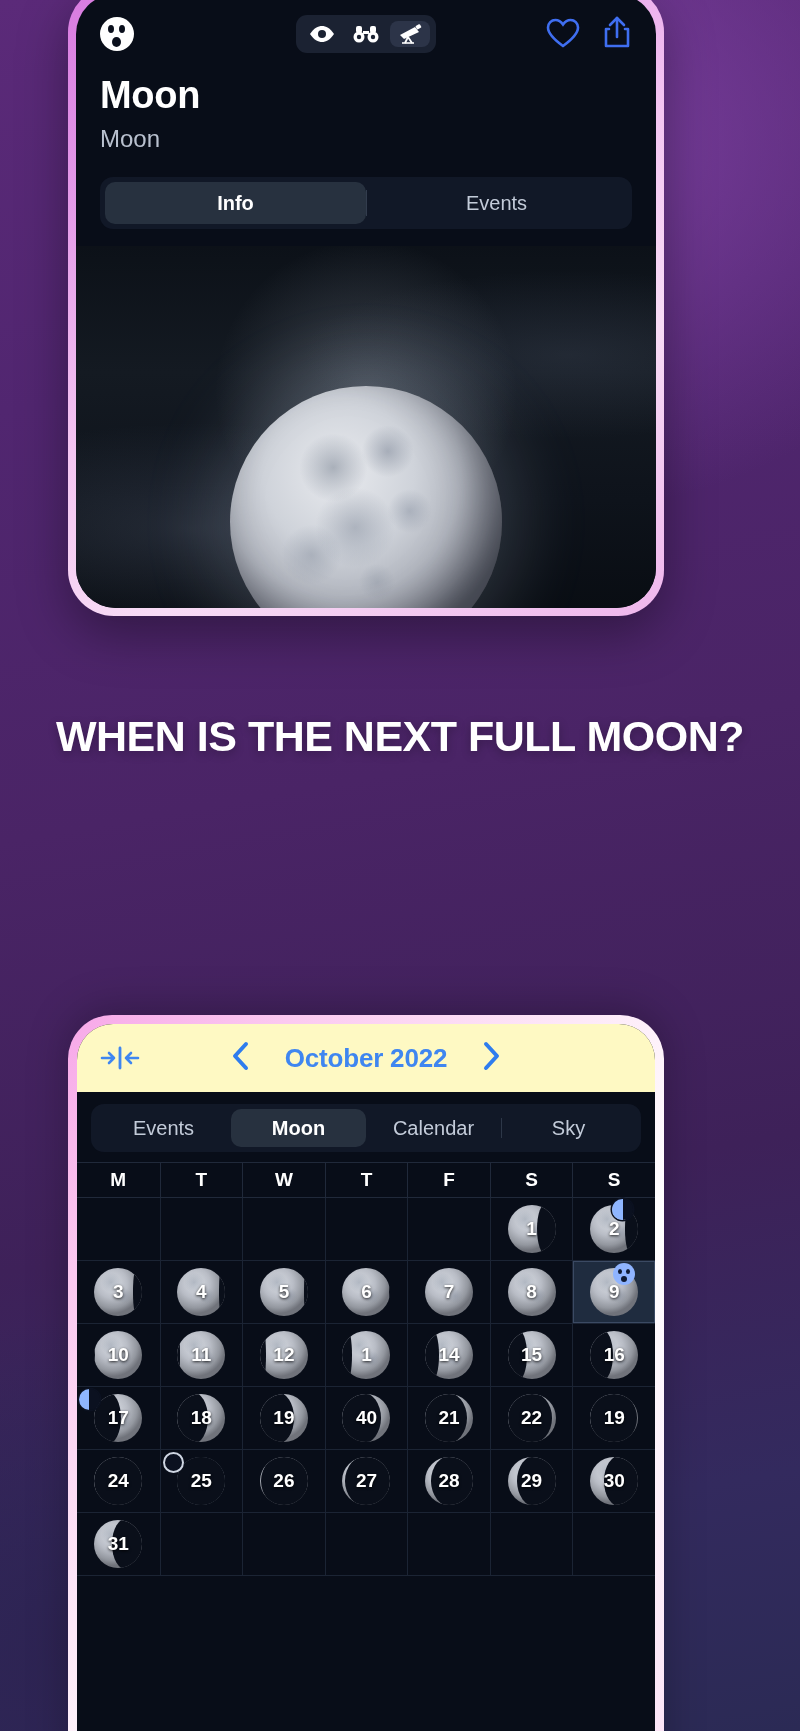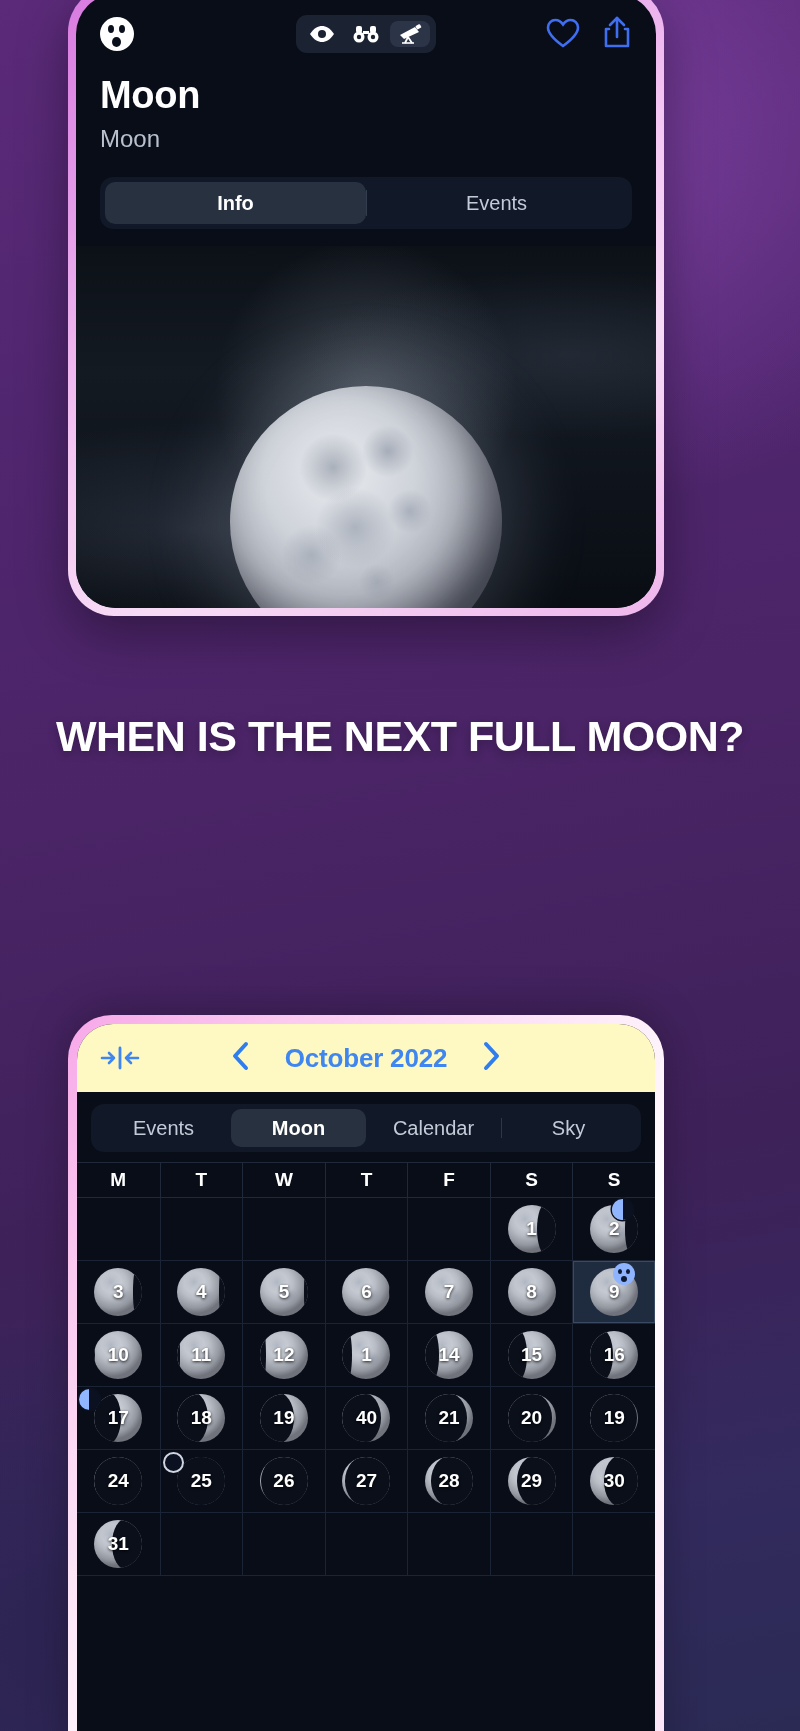--- a/index.html
+++ b/index.html
@@ -530,21 +530,21 @@
             </div>
             <span class="num">21</span>
           </div>
         </div>
         <div class="cell">
           <div class="md">
             <div class="disk"></div>
             <div class="shade">
               <i style="width: 93%; left: 0px;"></i>
             </div>
-            <span class="num">20</span>
+            <span class="num">22</span>
           </div>
         </div>
         <div class="cell">
           <div class="md">
             <div class="disk"></div>
             <div class="shade">
               <i style="width: 97%; left: 0px;"></i>
             </div>
             <span class="num">19</span>
           </div>

